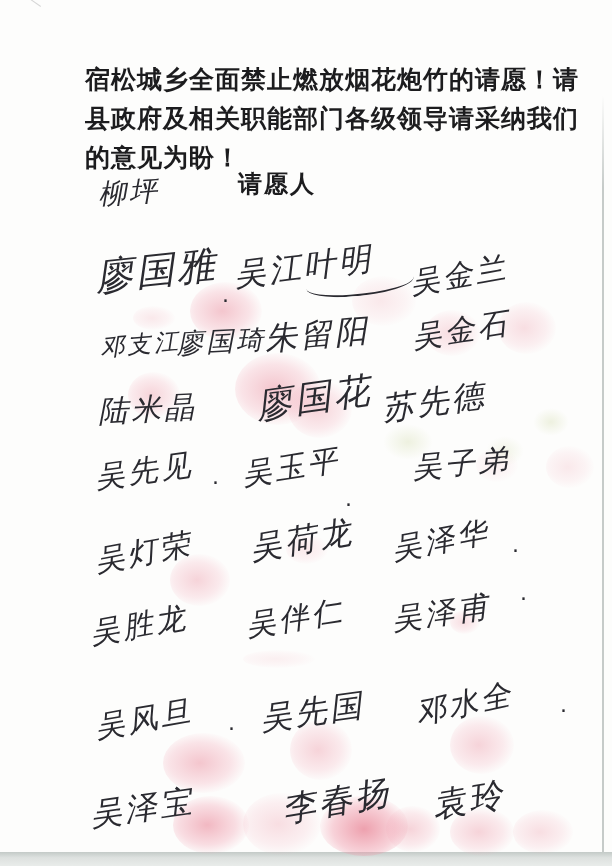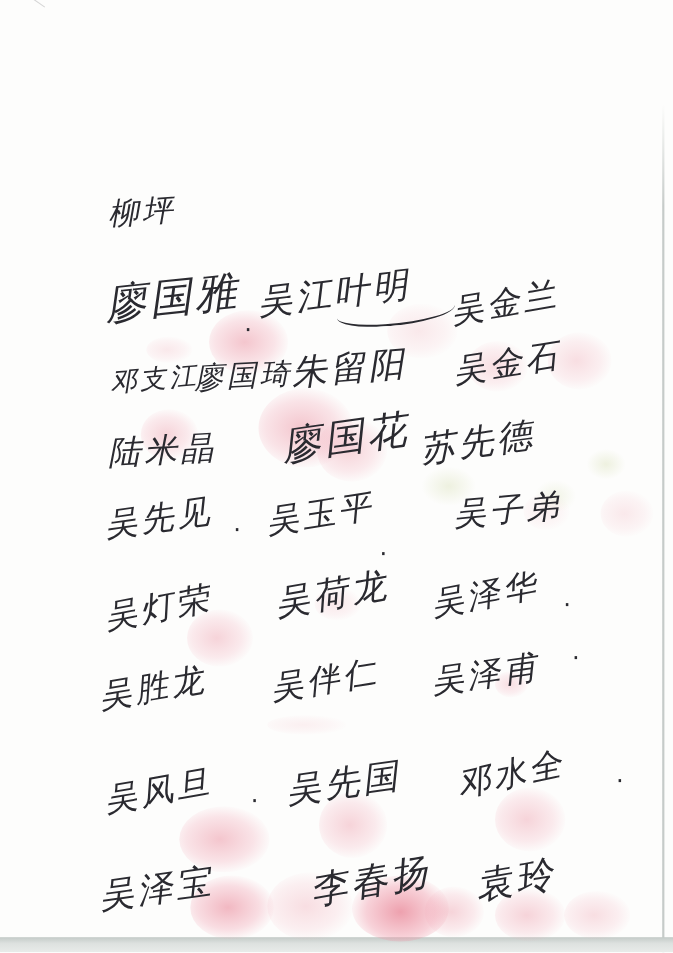--- a/index.html
+++ b/index.html
@@ -81,20 +81,26 @@
   <div class="fp fp-pink o80" style="left:163px;top:733px;width:82px;height:60px"></div>
   <div class="fp fp-pink o60" style="left:290px;top:720px;width:62px;height:60px"></div>
   <div class="fp fp-pink o60" style="left:450px;top:716px;width:64px;height:58px"></div>
   <div class="fp fp-pink o100" style="left:173px;top:796px;width:76px;height:58px"></div>
   <div class="fp fp-pink o45" style="left:243px;top:793px;width:78px;height:62px"></div>
   <div class="fp fp-red o100" style="left:320px;top:796px;width:88px;height:60px"></div>
   <div class="fp fp-pink o60" style="left:386px;top:806px;width:54px;height:46px"></div>
   <div class="fp fp-pink o60" style="left:450px;top:808px;width:64px;height:48px"></div>
   <div class="fp fp-pink o45" style="left:513px;top:810px;width:60px;height:44px"></div>
 
+  <div class="heading">
+    <div>宿松城乡全面禁止燃放烟花炮竹的请愿！请</div>
+    <div>县政府及相关职能部门各级领导请采纳我们</div>
+    <div>的意见为盼！</div>
+  </div>
+  <div class="petitioner">请愿人</div>
 
   <span class="sig" style="left:98px;top:176px;font-size:28px;transform:rotate(-4deg)">柳坪</span>
 
   <span class="sig" style="left:95px;top:252px;font-size:38px;transform:rotate(-6deg)">廖国雅</span>
   <span class="sig" style="left:234px;top:254px;font-size:32px;transform:rotate(-7deg)">吴江叶明</span>
   <div class="flourish" style="left:306px;top:270px;width:108px;height:24px;transform:rotate(-4deg)"></div>
   <span class="sig" style="left:410px;top:264px;font-size:30px;transform:rotate(-10deg)">吴金兰</span>
   <span class="sig-dot" style="left:222px;top:288px">·</span>
 
   <span class="sig" style="left:100px;top:332px;font-size:24px;transform:rotate(-5deg)">邓支江</span>

